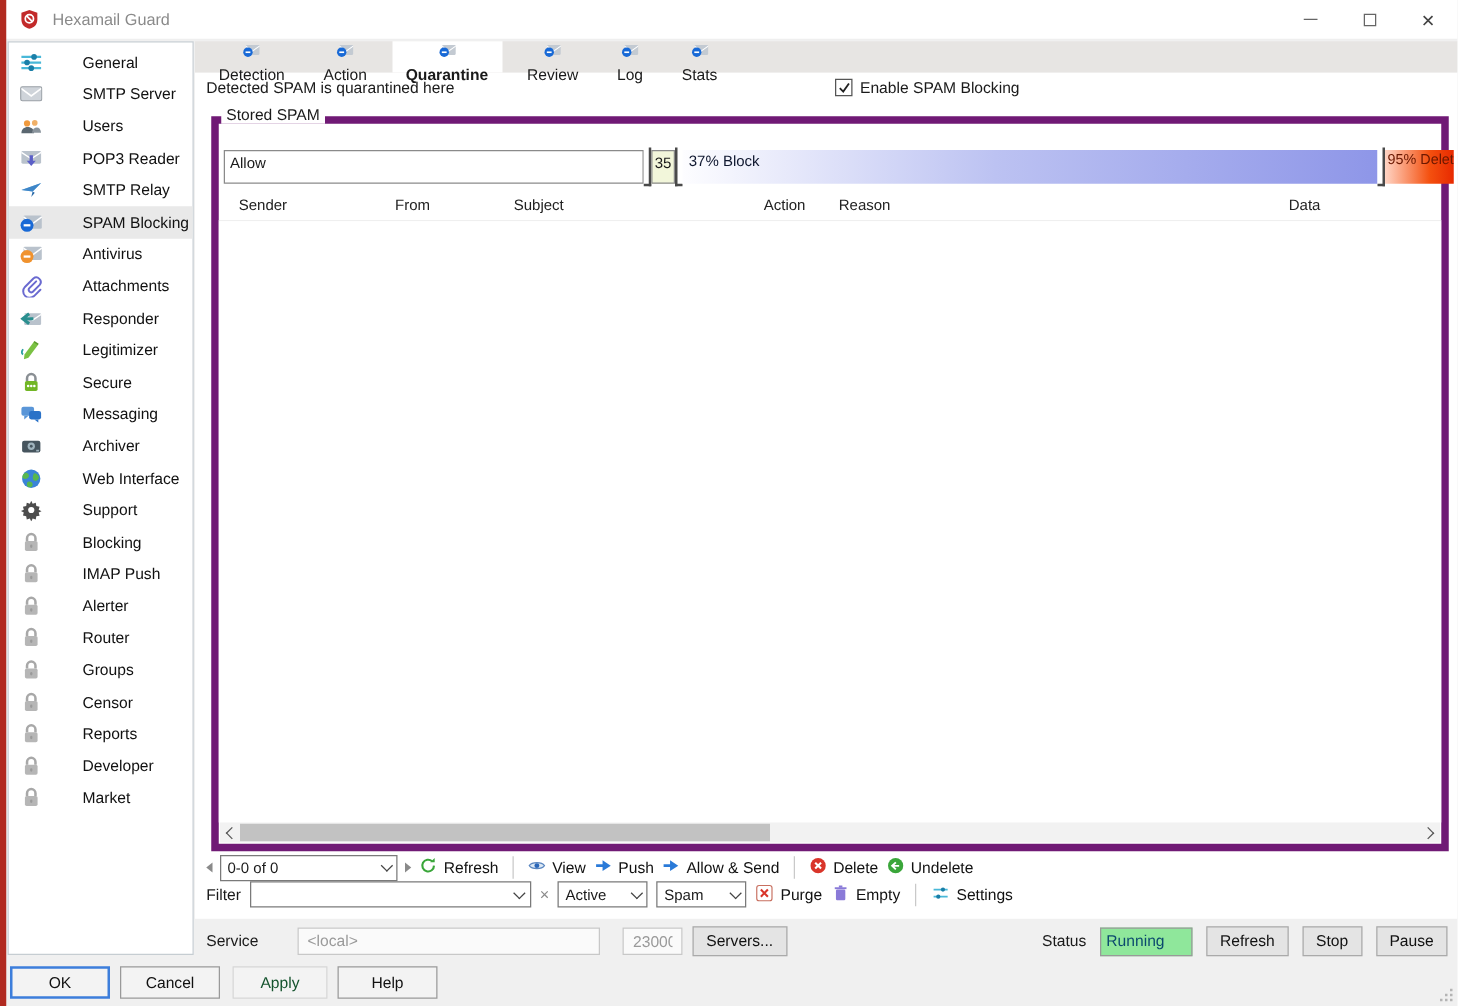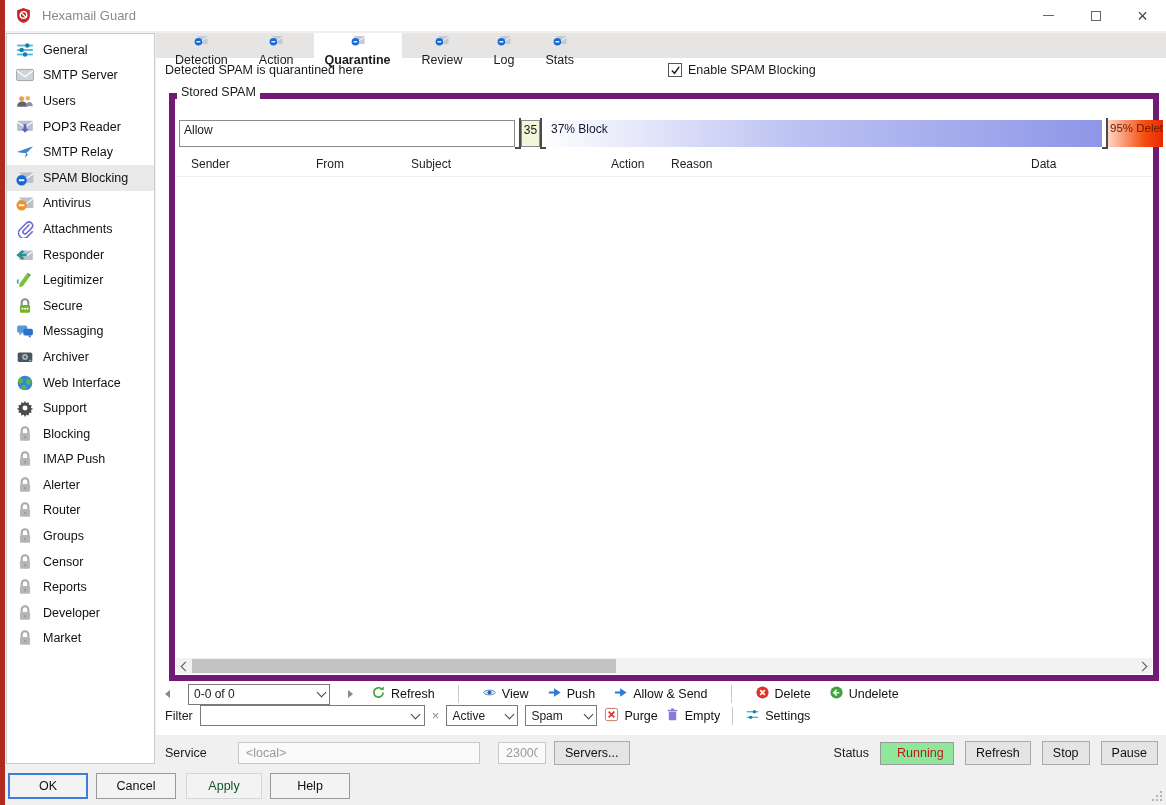--- a/index.html
+++ b/index.html
@@ -23,21 +23,21 @@
   .wc.close{font-size:18px;color:#444;line-height:1;}
   .red-strip{position:absolute;left:0;top:0;width:5px;height:805px;background:#b12a20;z-index:9;}
 
   
   .sidebar{position:absolute;left:6px;top:33px;width:149px;height:731px;background:#fff;
     border:1px solid #c6cdd2;box-sizing:border-box;padding-top:3px;z-index:3;}
   .side-item{height:25.6px;display:flex;align-items:center;padding-left:9px;gap:9px;cursor:default;}
   .side-item.selected{background:#e9e9e9;}
   .s-icon{width:18px;height:18px;flex:none;display:flex;}
   .s-icon svg{width:18px;height:18px;}
-  .s-label{font-size:12.5px;color:#111;white-space:nowrap;}
+  .s-label{font-size:12.5px;color:#111;white-space:nowrap;margin-left:23px;}
 
   
   .tabbar{position:absolute;left:156px;top:33px;right:0;height:25px;background:#e7e5e3;
     display:flex;align-items:stretch;padding-left:8px;z-index:2;}
   .tab{display:flex;align-items:center;gap:6px;padding:0 11px;margin-right:9px;color:#1a1a1a;cursor:default;flex-direction:column;}
   .tab.selected{background:#fff;font-weight:bold;}
   .t-icon{display:flex;}
   .t-icon svg{width:14px;height:14px;}
 
   
@@ -75,21 +75,21 @@
     display:flex;align-items:center;}
   .sarr{width:16px;height:16px;display:flex;align-items:center;justify-content:center;}
   .chev{width:6px;height:6px;border-left:1.5px solid #555;border-bottom:1.5px solid #555;display:block;}
   .chev.cl{transform:rotate(45deg);margin-left:3px;}
   .chev.cr{transform:rotate(-135deg);margin-right:3px;}
   .chev.down{transform:rotate(-45deg);margin-top:-3px;border-color:#444;}
   .strack{flex:1;height:100%;position:relative;}
   .sthumb{position:absolute;left:0;top:1px;height:14px;width:424px;background:#c2c2c2;}
 
   
-  .toolrow{position:absolute;left:9px;top:625px;height:22px;display:flex;align-items:center;gap:18px;}
+  .toolrow{position:absolute;left:9px;top:625px;height:22px;display:flex;align-items:center;gap:6px;}
   .tri{width:0;height:0;border-top:4px solid transparent;border-bottom:4px solid transparent;display:block;}
   .tri.left{border-right:5px solid #8a8a8a;}
   .tri.right{border-left:5px solid #8a8a8a;}
   .combo{height:21px;background:#fff;border:1px solid #7a7a7a;display:flex;align-items:center;
     box-sizing:border-box;padding-left:5px;font-size:12px;cursor:default;}
   .chevbox{margin-left:auto;width:16px;display:flex;align-items:center;justify-content:center;}
   .pager{width:142px;}
   .tbtn{display:flex;align-items:center;gap:5px;background:none;border:none;padding:0;
     font-size:12.5px;font-family:inherit;color:#111;cursor:default;}
   .tbtn svg{width:15px;height:15px;}
@@ -106,21 +106,21 @@
   .svc-label{width:73px;}
   .field{height:22px;border:1px solid #c8c8c8;background:#fafafa;color:#9a9a9a;
     font-size:12.5px;padding:0 7px;box-sizing:border-box;font-family:inherit;}
   .host{width:242px;}
   .port{width:48px;margin-left:18px;}
   .btn{height:24px;background:#e4e4e4;border:1px solid #aaa;font-size:12.5px;
     padding:0 10px;font-family:inherit;color:#111;cursor:default;}
   .servers{margin-left:8px;}
   .statusgrp{margin-left:auto;display:flex;align-items:center;gap:11px;}
   .running{width:74px;height:23px;background:#8fe79b;border:1px solid #999;box-sizing:border-box;
-    display:flex;align-items:center;padding-left:16px;color:#b91c1c;}
+    display:flex;align-items:center;padding-left:4px;color:#0c4a6e;}
 
   
   .footer{position:absolute;left:0;top:773px;width:100%;height:32px;display:flex;align-items:flex-start;padding-left:8px;box-sizing:border-box;}
   .fbtn{width:80px;height:26px;background:#f3f3f3;border:1px solid #999;font-size:12.5px;
     font-family:inherit;color:#111;cursor:default;}
   .fbtn.ok{border:2px solid #3d7edb;margin-right:8px;}
   .fbtn.cancel{margin-right:10px;}
   .fbtn.apply{width:76px;border:1px solid #d6d6d6;color:#14532d;margin-right:8px;}
   .grip{position:absolute;right:4px;bottom:4px;width:11px;height:11px;}
   .grip::after{content:'';position:absolute;right:0;bottom:0;width:2px;height:2px;background:#b4b4b4;

